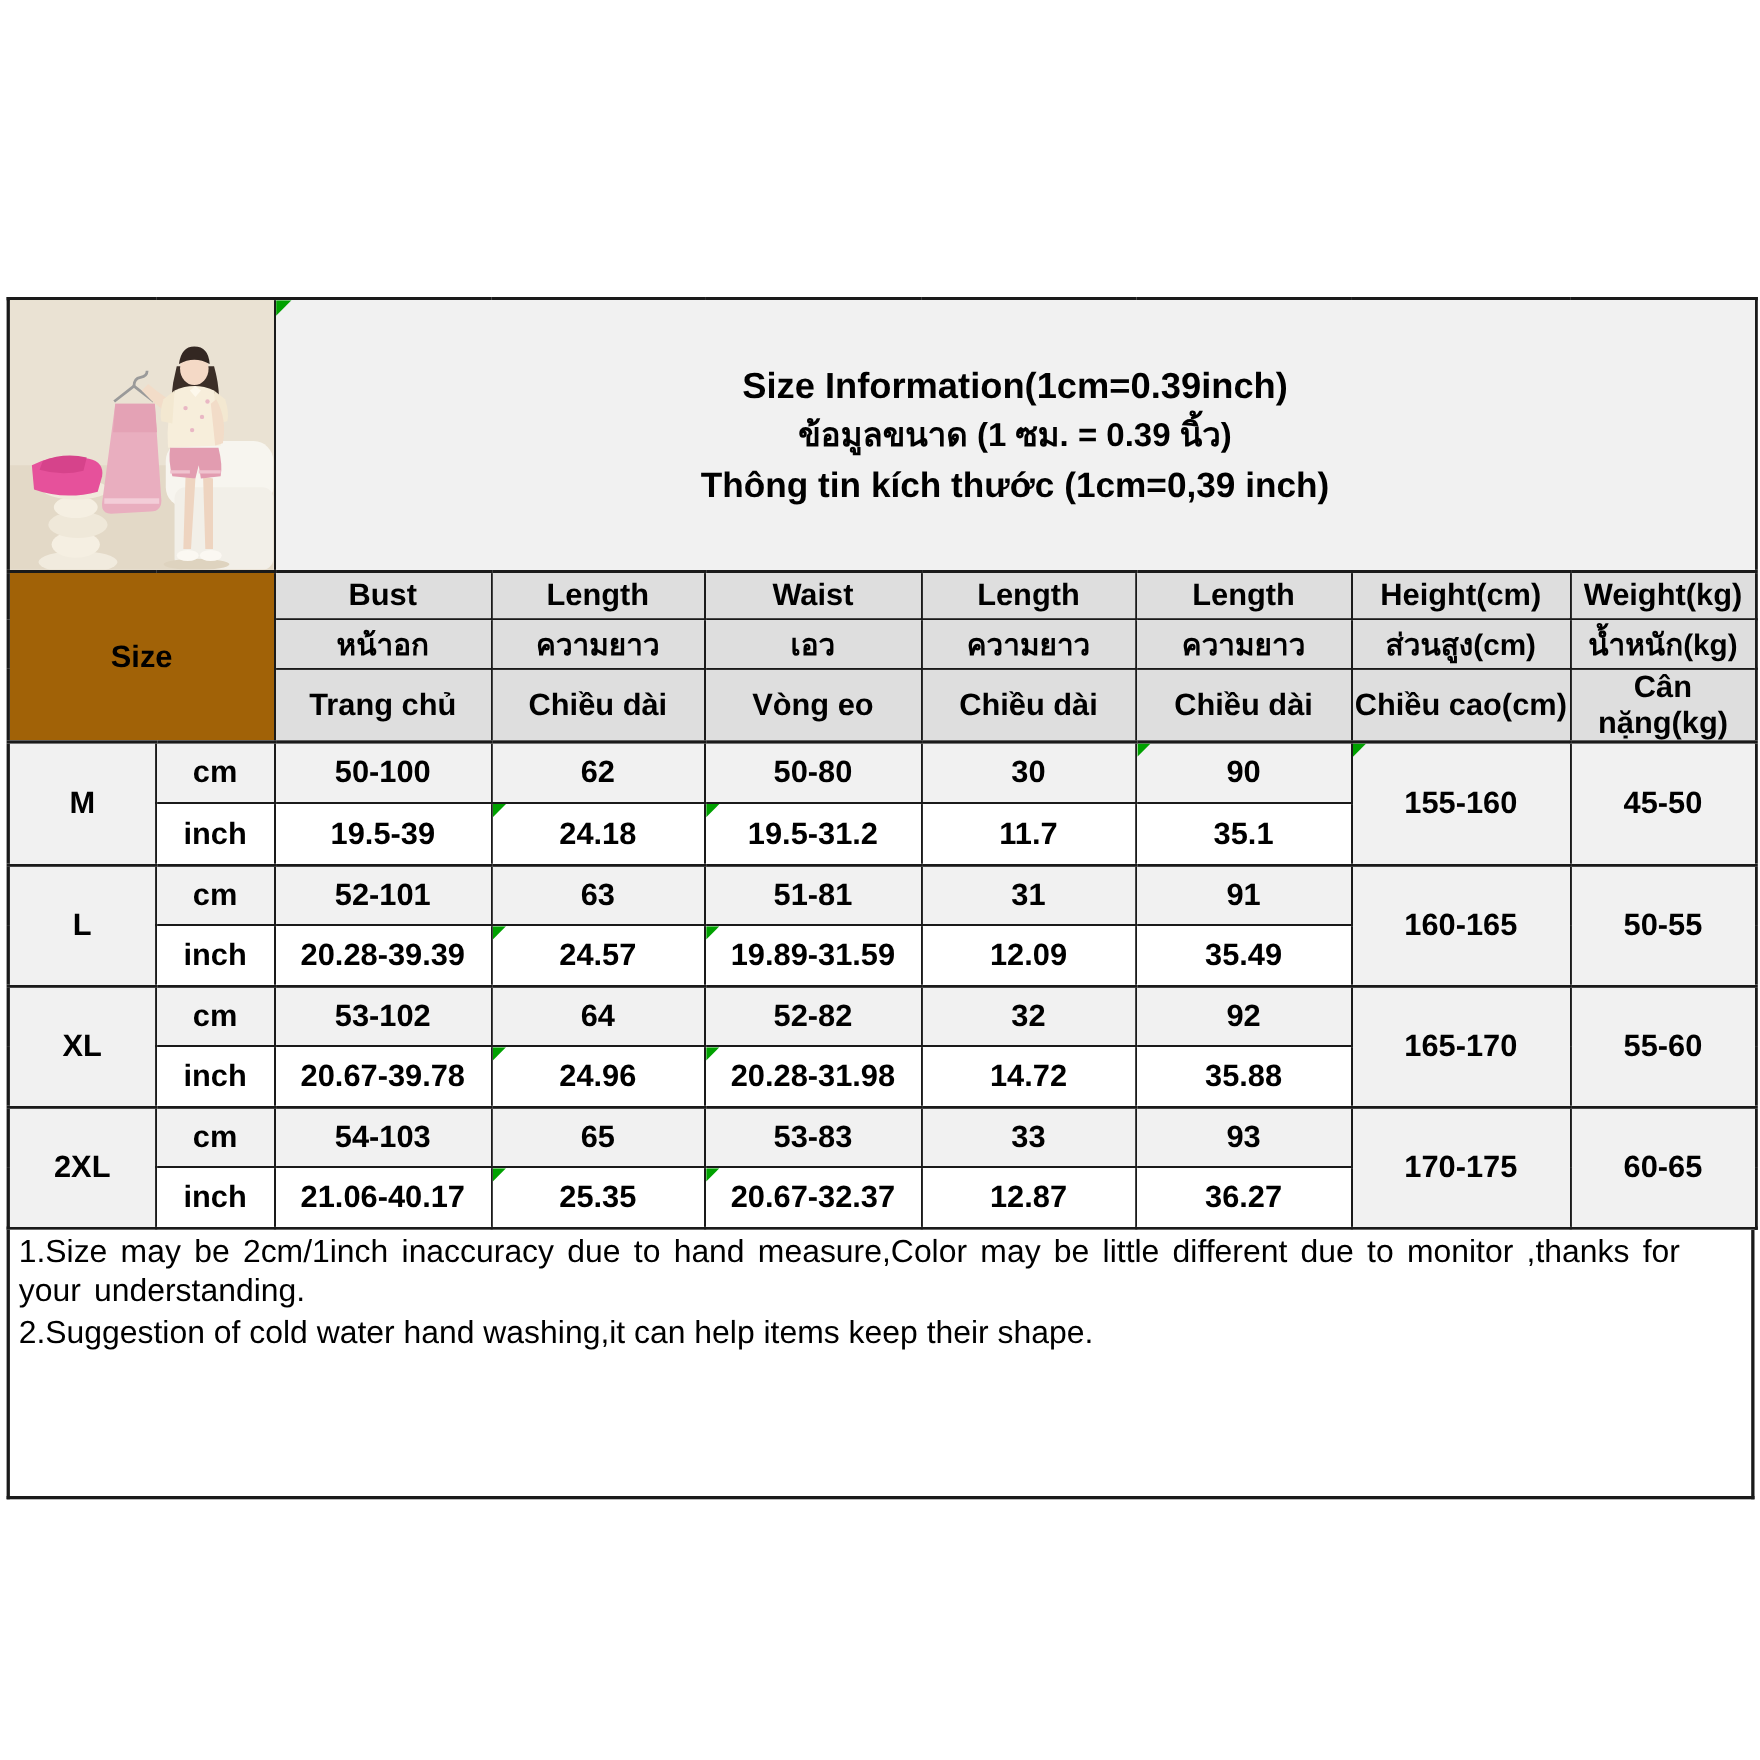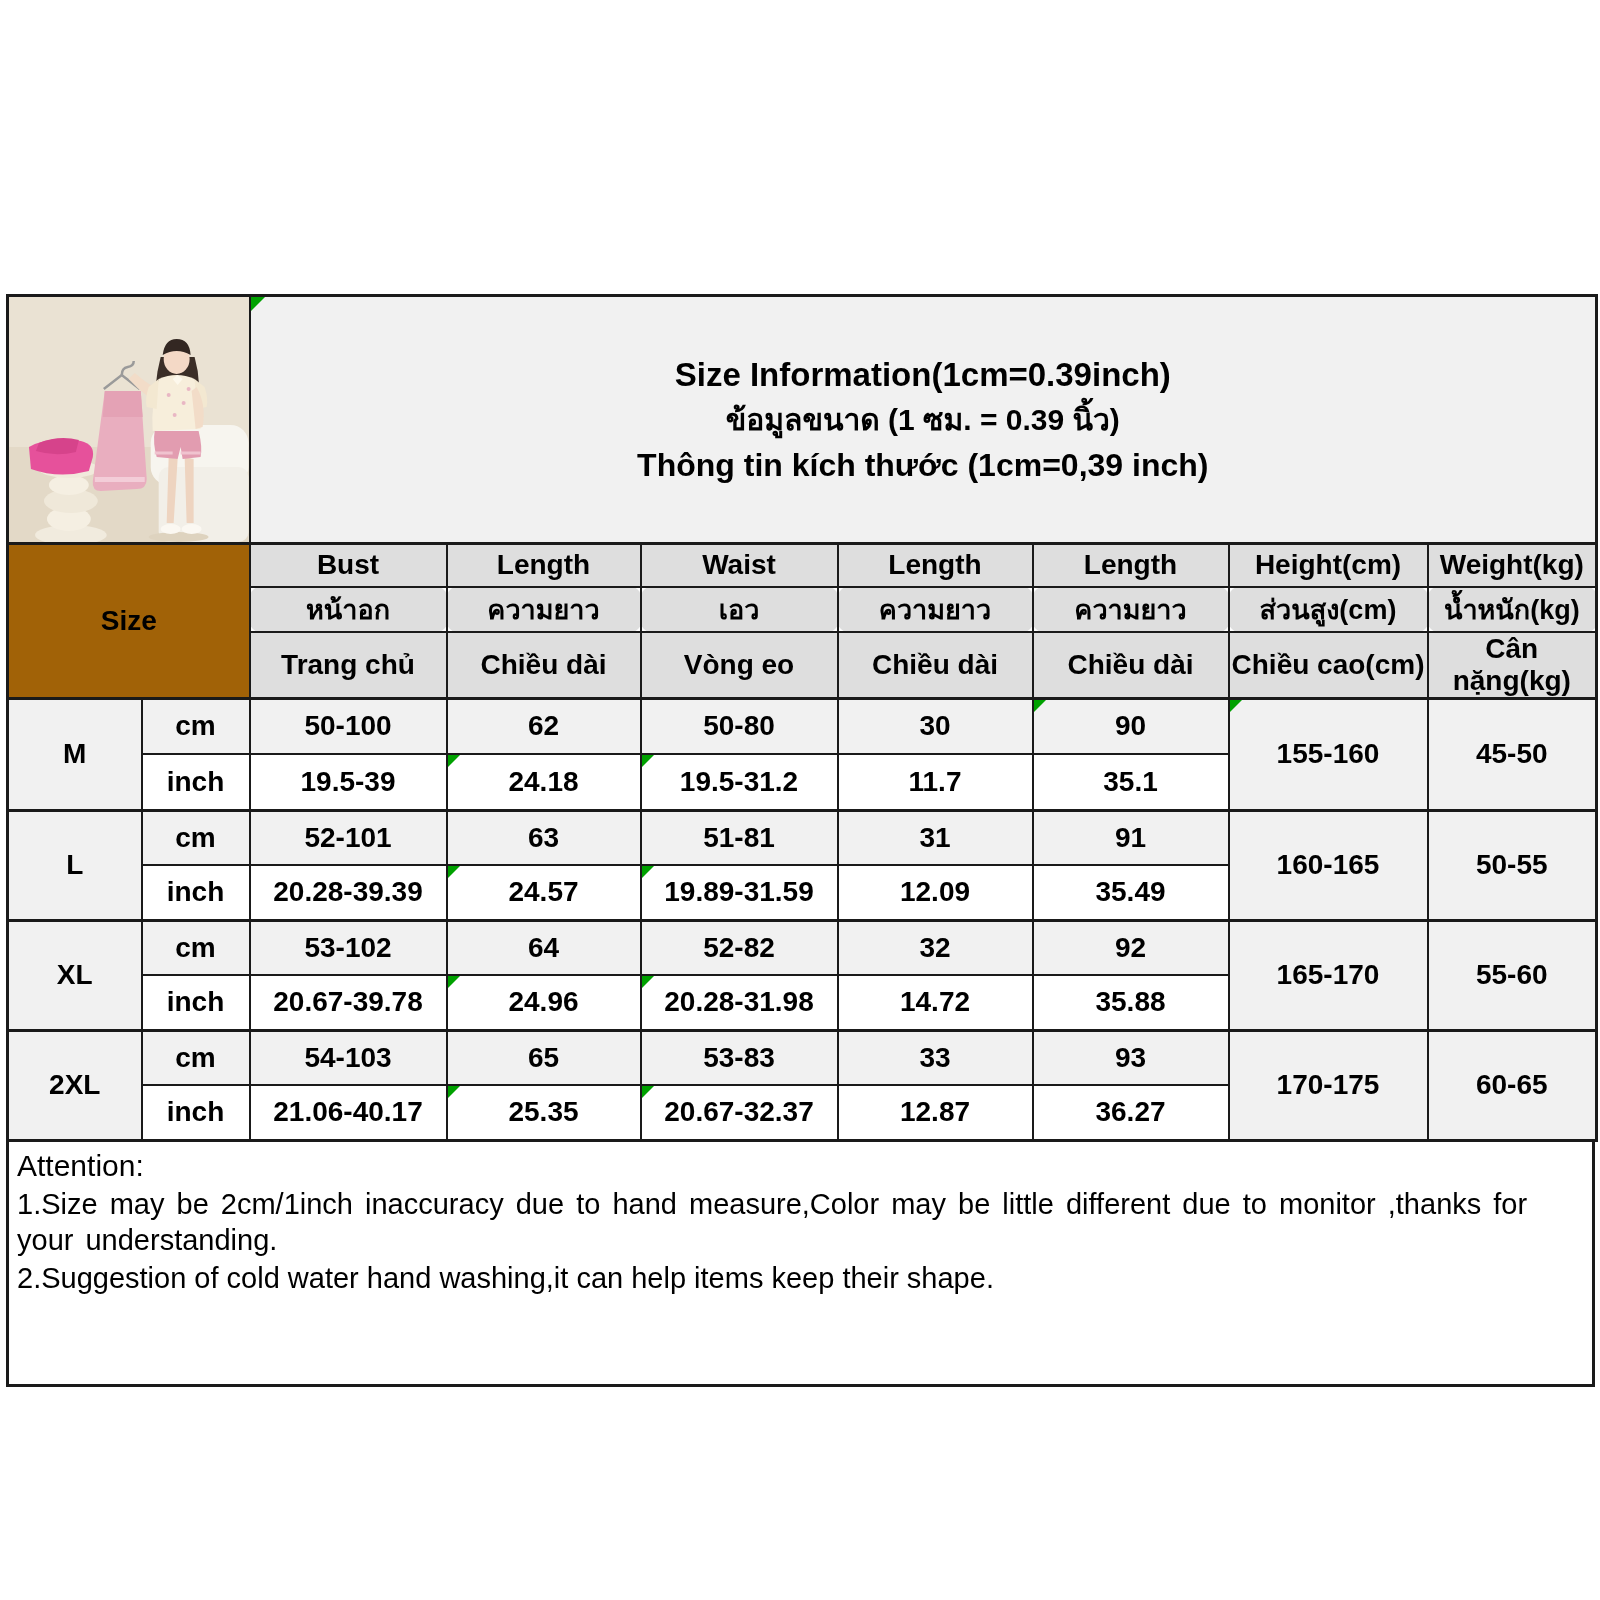--- a/index.html
+++ b/index.html
@@ -1,20 +1,20 @@
 <!DOCTYPE html>
 <html><head>
 <meta charset="utf-8">
 <style>
   html,body{margin:0;padding:0;}
   body{
     width:1600px;height:1600px;background:#ffffff;position:relative;overflow:hidden;
     font-family:"Liberation Sans","DejaVu Sans",sans-serif;color:#000;
   }
-  .sheet{position:absolute;left:6px;top:270px;width:1300px;margin-top:24px;}
+  .sheet{position:absolute;left:6px;top:270px;width:1300px;}
 
   table.size-chart{
     border-collapse:collapse;table-layout:fixed;width:1589px;
     border:3px solid #1a1a1a;
   }
   table.size-chart td{
     border:2px solid #1a1a1a;position:relative;
     text-align:center;vertical-align:middle;
     padding:0;overflow:hidden;
     font-weight:bold;font-size:28px;
@@ -35,21 +35,21 @@
   .photo-cell{padding:0;background:#e9e1d2;}
   .photo-cell svg{display:block;width:100%;height:245px;}
 
   .title-cell{background:#f1f1f1;}
   .title-line-en{font-size:33px;font-weight:bold;line-height:46px;}
   .title-line-th{font-size:30px;font-weight:bold;line-height:44px;}
   .title-line-vi{font-size:32px;font-weight:bold;line-height:46px;}
 
   .size-big{background:#a16207;font-size:54px;font-weight:bold;}
   td.hdr{background:#dedede;}
-  tr.hdr-th td.hdr{font-size:27px;border-radius:10px;}
+  tr.hdr-th td.hdr{font-size:27px;}
   td.size-lab{background:#dedede;font-size:30px;}
   td.unit{font-size:27px;}
   tr.row-cm td, tr.row-cm-a td{background:#f1f1f1;}
   tr.row-in td, tr.row-in-a td{background:#ffffff;text-align:center;}
   td.tall{background:#f1f1f1;}
 
   
   .gt{position:absolute;top:0;left:0;width:0;height:0;
       border-top:12px solid #00a100;border-right:12px solid transparent;}
   .gt-big{border-top-width:14px;border-right-width:14px;}
@@ -250,18 +250,17 @@
       <td>21.06-40.17</td>
       <td><span class="gt"></span><span>25.35</span></td>
       <td><span class="gt"></span><span>20.67-32.37</span></td>
       <td>12.87</td>
       <td>36.27</td>
     </tr>
   </tbody>
     </table>
 
   <div class="attention">
-    <div class="att-head">Attention:</div>
     <div class="att-line just">1.Size may be 2cm/1inch inaccuracy due to hand measure,Color may be little different due to monitor ,thanks for your understanding.</div>
     <div class="att-line">2.Suggestion of cold water hand washing,it can help items keep their shape.</div>
   </div>
 
 </div>
 
 </body></html>

